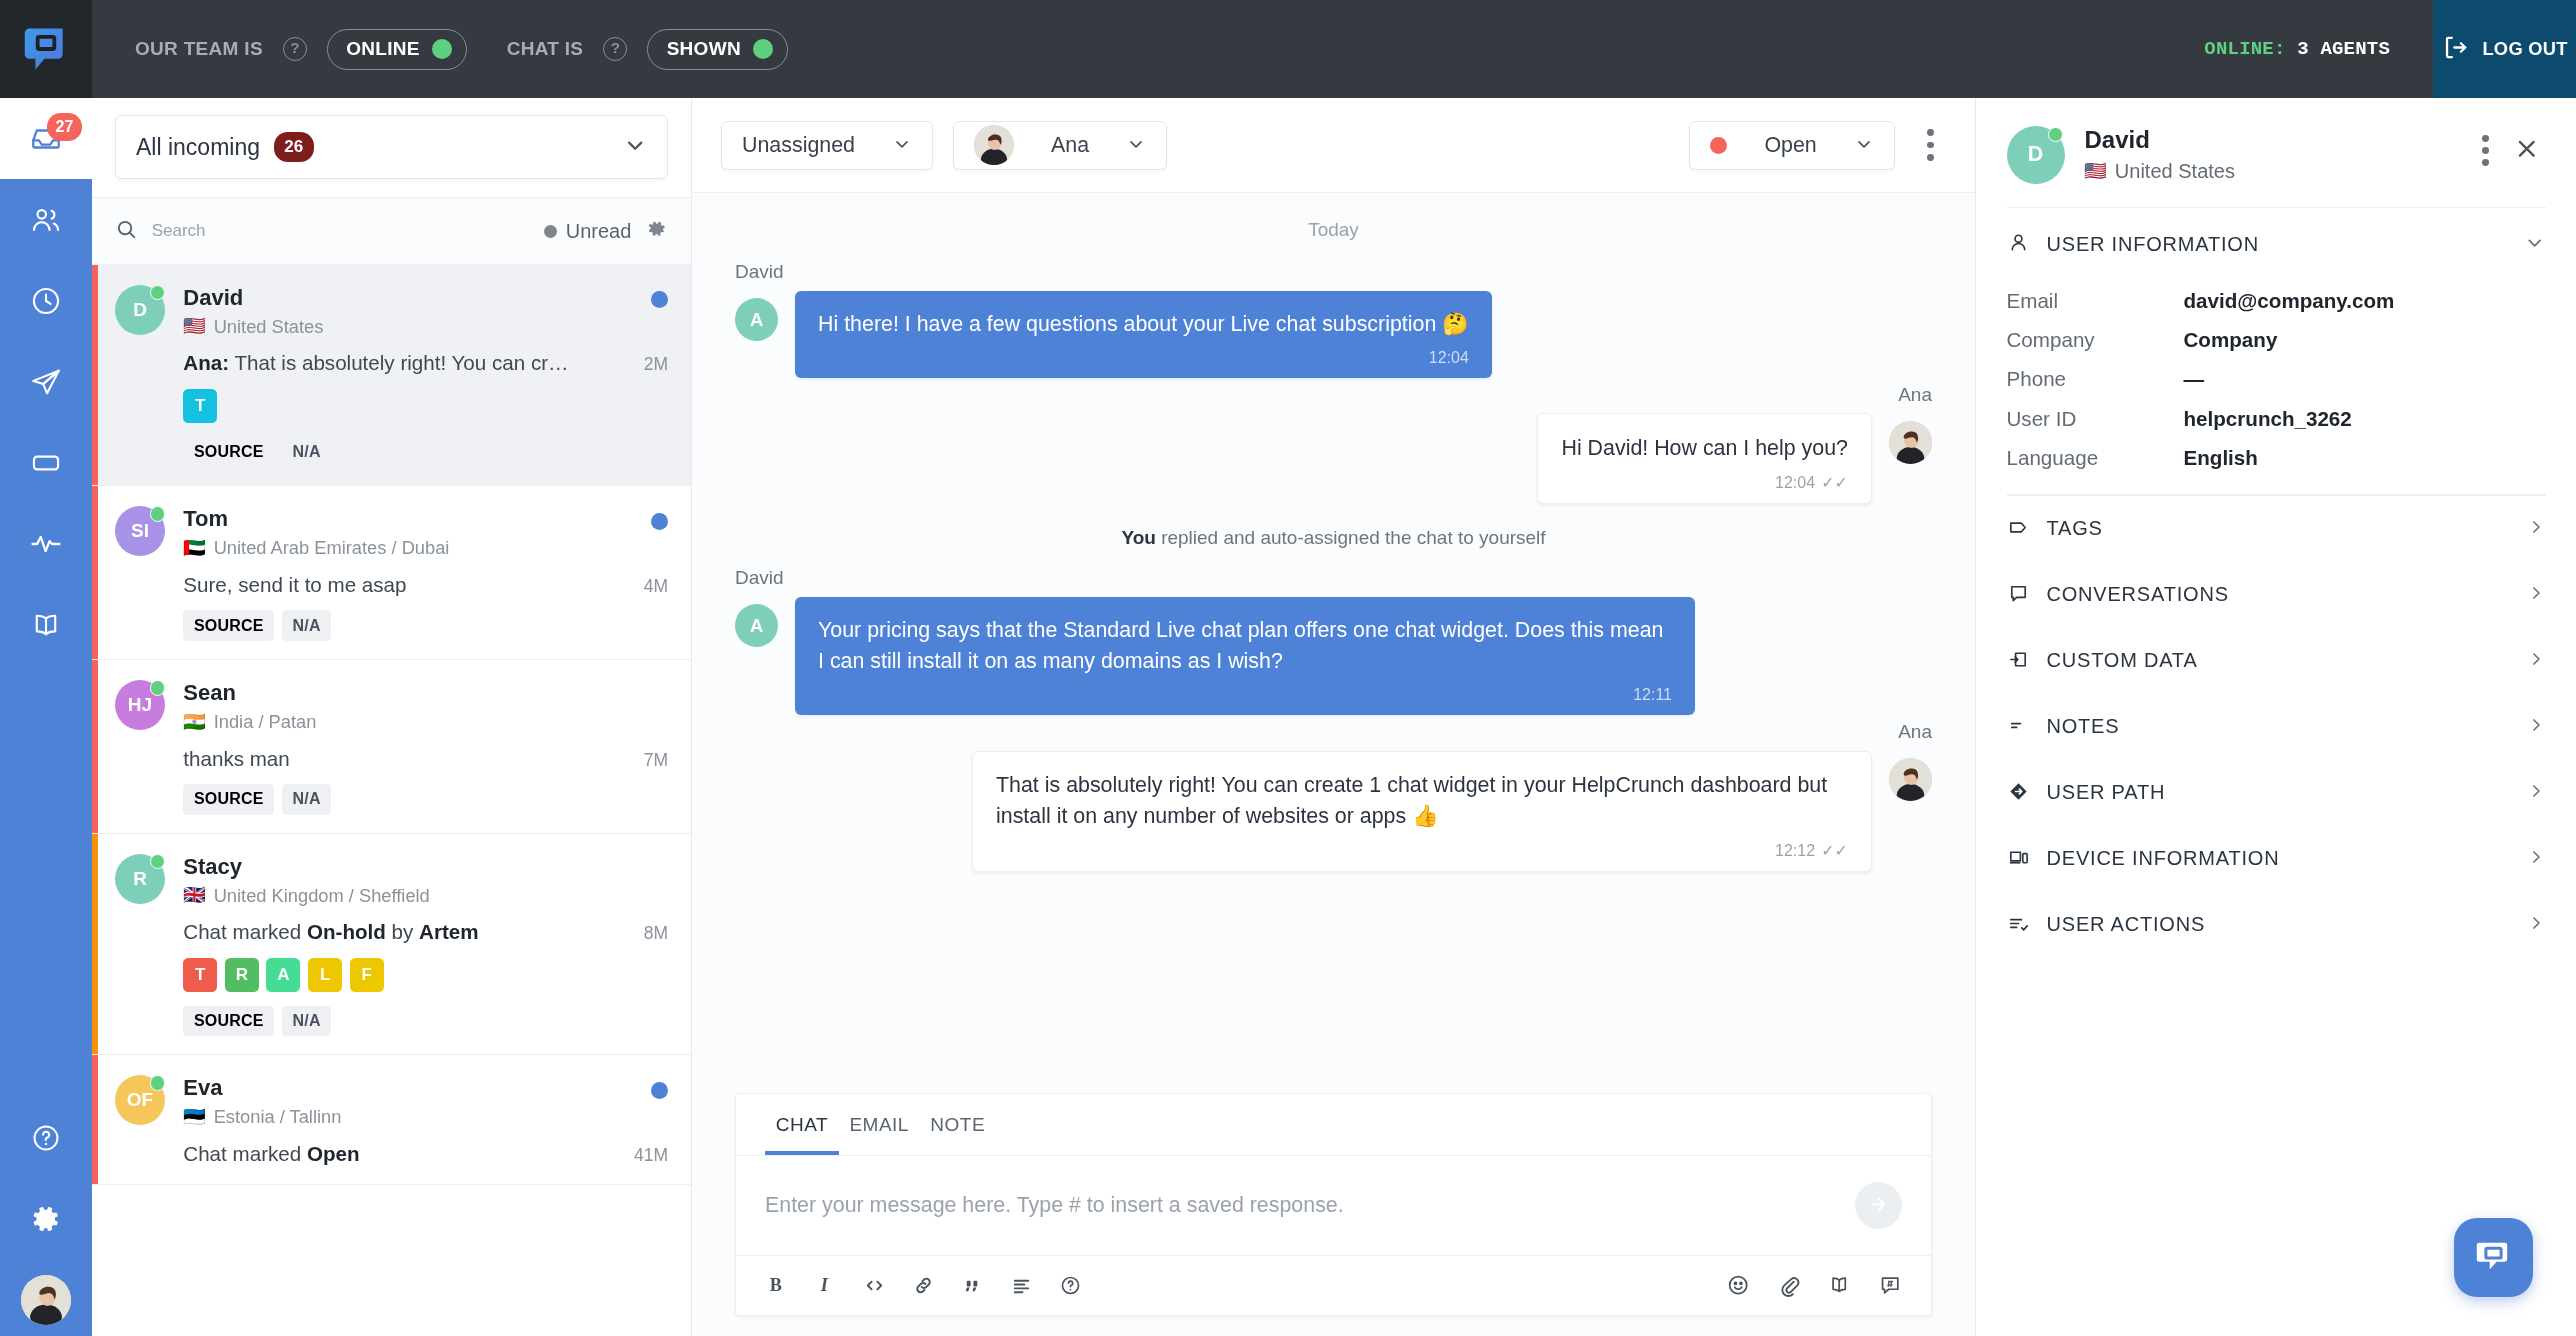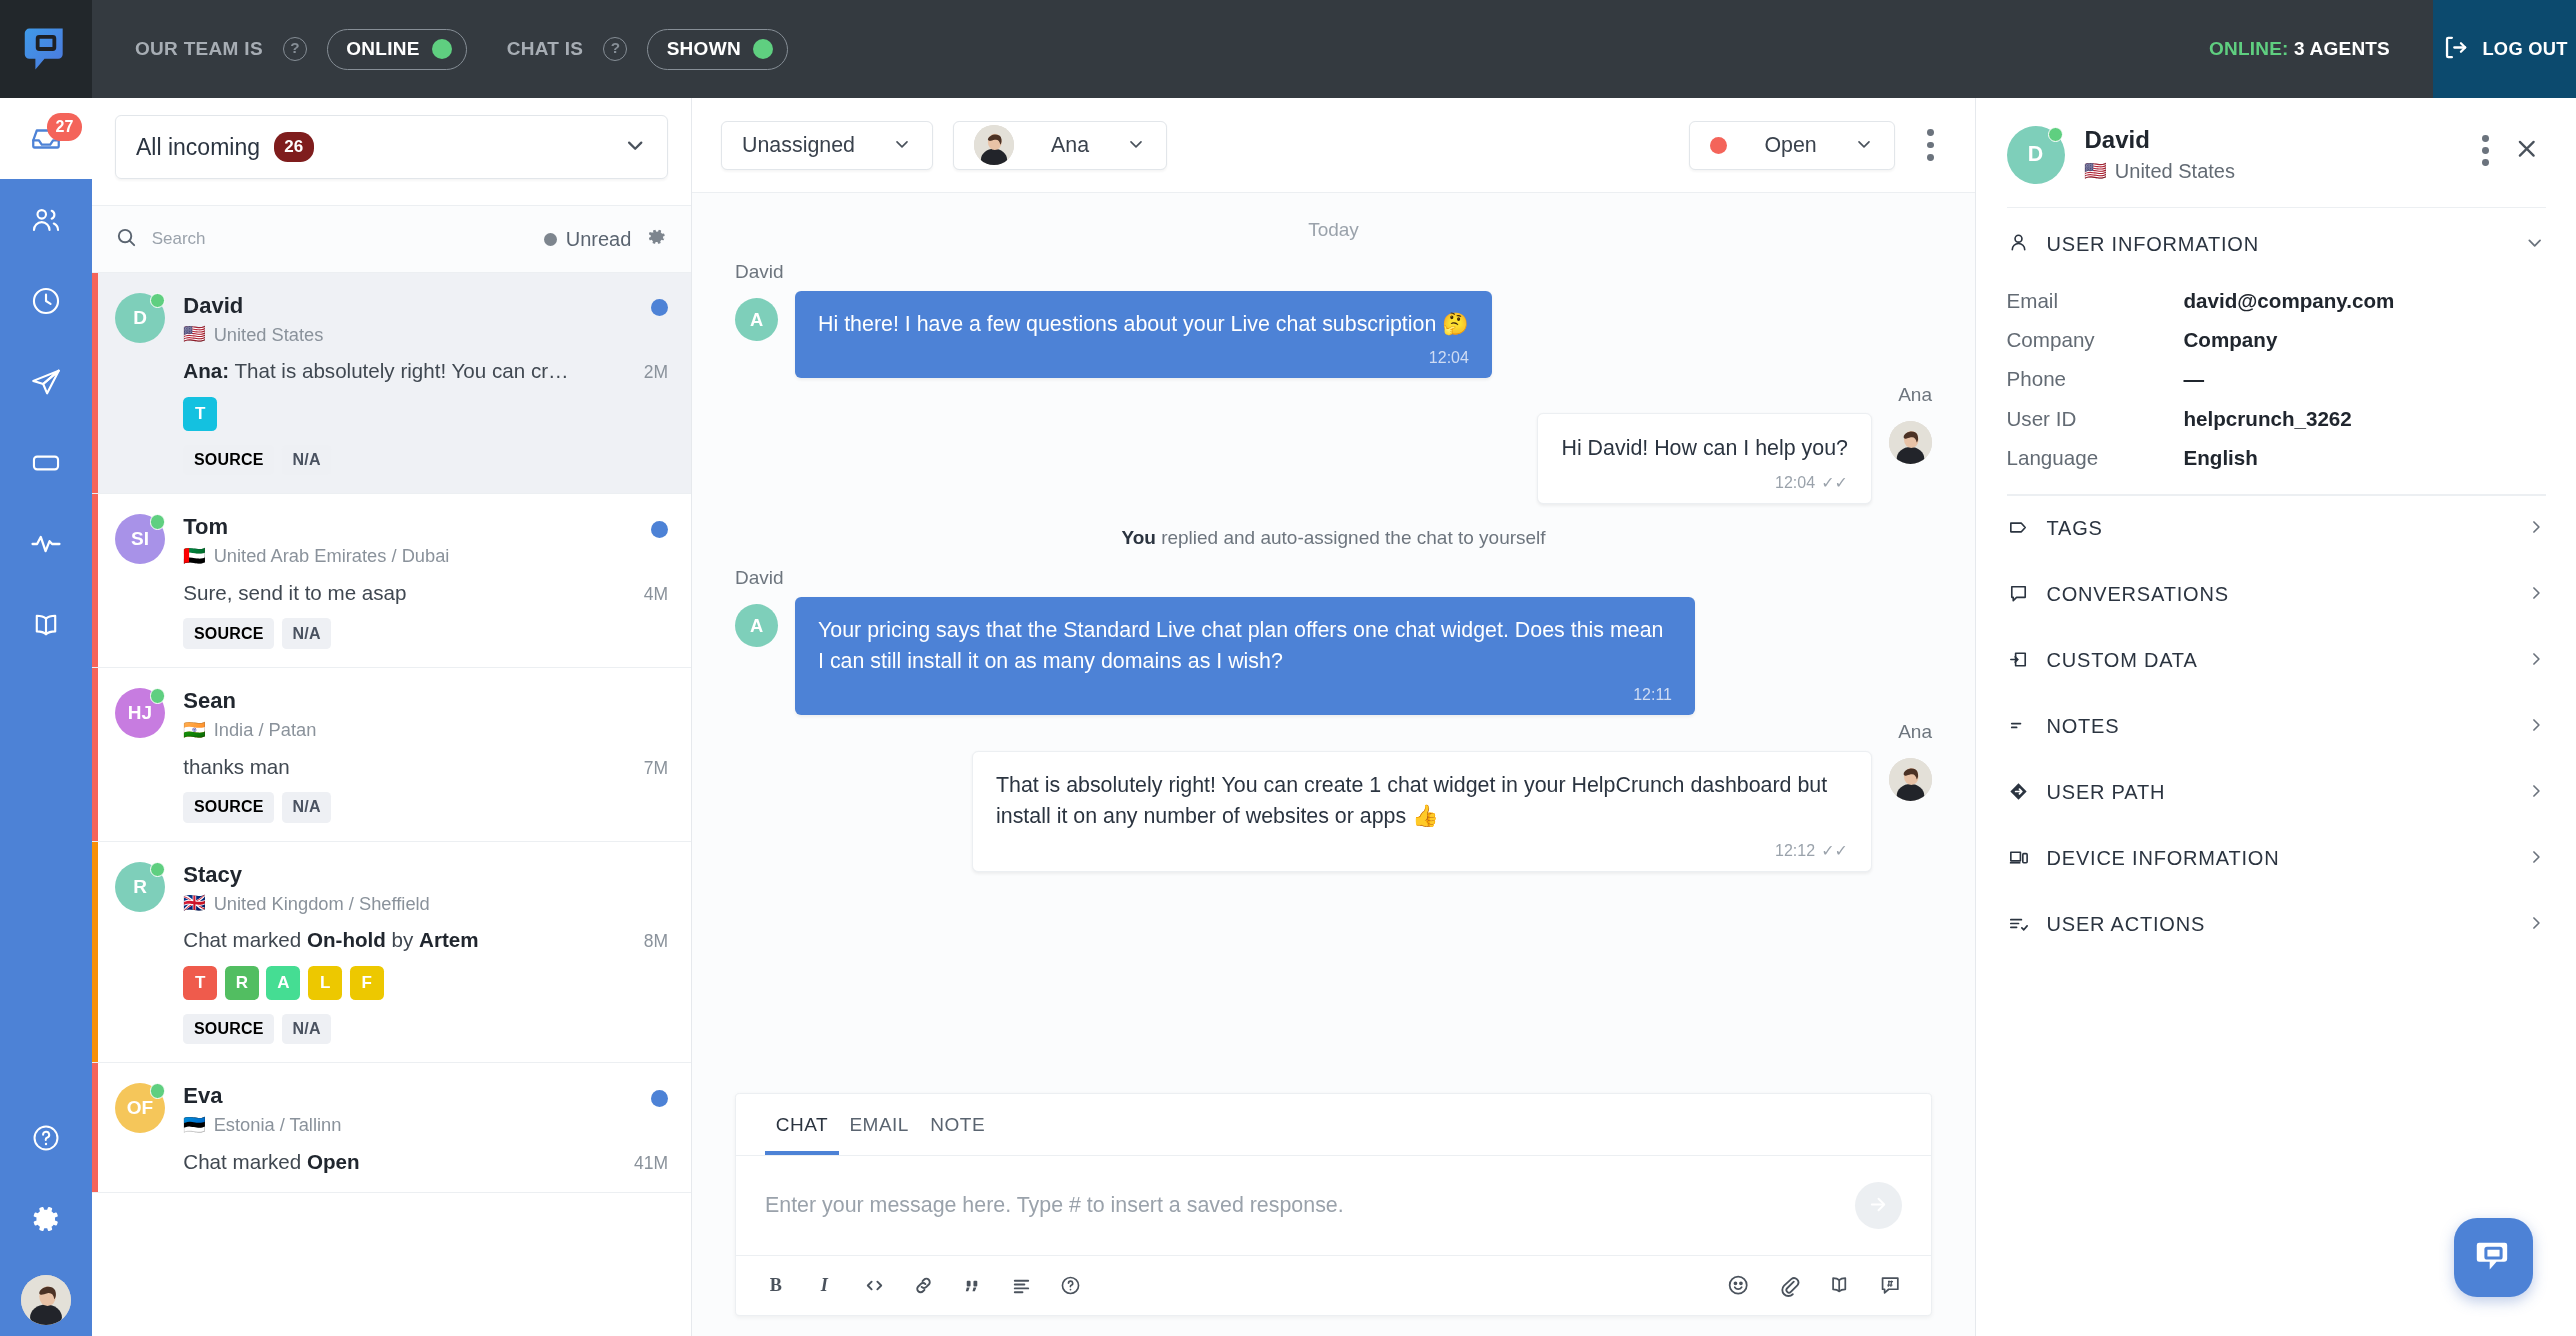--- a/index.html
+++ b/index.html
@@ -15,21 +15,21 @@
   .logo-box { width: 92px; height: 98px; background: #22272b; display: flex; align-items: center; justify-content: center; }
   .topbar-left { display: flex; align-items: center; padding-left: 43px; gap: 20px; }
   .tb-label { color: #a7adb4; font-size: 19px; font-weight: 700; letter-spacing: 0.3px; }
   .q-icon { width: 24px; height: 24px; border-radius: 50%; border: 1.8px solid #868e96; color: #868e96;
             font-size: 15.3px; line-height: 20.6px; text-align: center; font-weight: 700; }
   .pill { border: 1.8px solid #868e96; border-radius: 30.5px; height: 41px; display: flex; align-items: center;
           gap: 12.2px; padding: 0 13.7px 0 18.3px; }
   .pill-text { color: #fff; font-size: 19px; font-weight: 700; letter-spacing: 0.3px; }
   .dot-green { width: 20px; height: 20px; border-radius: 50%; background: #5fcf80; }
   .topbar-spacer { flex: 1 1 auto; }
-  .online-agents { color: #fff; font-size: 19px; font-weight: 700; letter-spacing: 0.2px; padding-right: 43px;}
+  .online-agents { color: #fff; font-size: 19px; font-weight: 700; letter-spacing: 0.2px; padding-right: 43px; font-family: Liberation Mono, monospace;}
   .online-agents .green { color: #5fcf80; }
   .logout { width: 143px; height: 98px; background: #0c4a6e; display: flex; align-items: center;
             justify-content: center; gap: 12.2px; cursor: pointer; }
   .logout-label { color: #fff; font-size: 18.3px; font-weight: 700; letter-spacing: 0.3px; }
 
   
   .bodyrow { flex: 1 1 auto; display: flex; min-height: 0; }
 
   
   .leftnav { width: 92px; background: #4d82d6; display: flex; flex-direction: column; align-items: center;
@@ -41,21 +41,21 @@
   .badge27 { position: absolute; top: 15.3px; left: 47px; min-width: 35px; height: 27.5px; border-radius: 13.7px;
              background: #f4645a; color: #fff; font-size: 16px; font-weight: 700; display: flex;
              align-items: center; justify-content: center; padding: 0 6.1px; }
   .nav-bottom { position: absolute; bottom: 12.2px; left: 0; width: 92px; display: flex; flex-direction: column; align-items: center; }
   .nav-avatar { width: 50px; height: 50px; border-radius: 50%; overflow: hidden; margin-top: 15.3px;
                 background: #d9d6cf; position: relative; }
 
   
   .convpanel { width: 600px; flex: 0 0 600px; background: #fff; border-right: 1.5px solid #e6e9ed;
                display: flex; flex-direction: column; min-height: 0; }
-  .conv-filter-wrap { padding: 17px 23px 26px 23px; border-bottom: 1.5px solid #eceff2; }
+  .conv-filter-wrap { padding: 17px 23px 18px 23px; border-bottom: 1.5px solid #eceff2; }
   .conv-filter { height: 64px; border: 1.5px solid #e2e6ea; border-radius: 6.1px; display: flex; align-items: center;
                  padding: 0 20px; cursor: pointer; box-shadow: 0 1.5px 2.3px rgba(0,0,0,.04); }
   .conv-filter-label { font-size: 23px; color: #2b3440; font-weight: 400; }
   .count-badge { margin-left: 13.7px; background: #7f1d1d; color: #fff; border-radius: 13.7px; min-width: 40px;
                  height: 30.5px; font-size: 17px; font-weight: 600; display: flex; align-items: center;
                  justify-content: center; padding: 0 9.2px; }
   .chev { margin-left: auto; color: #5a6470; }
 
   .searchrow { height: 67px; display: flex; align-items: center; padding: 0 23px; gap: 13.7px;
                border-bottom: 1.5px solid #eceff2; background: #fbfcfd; }

